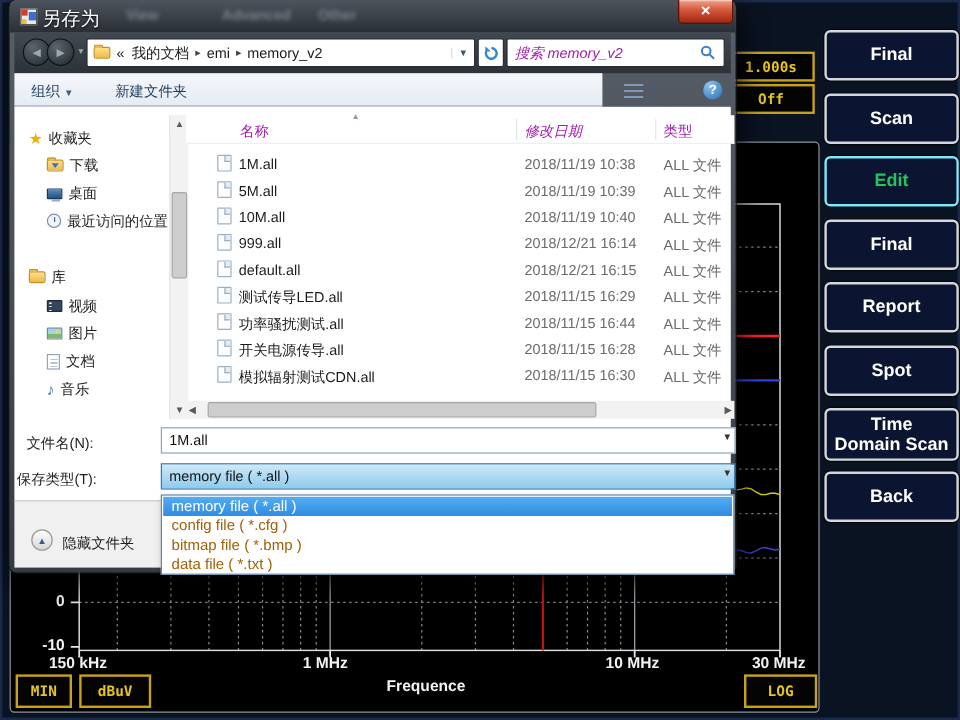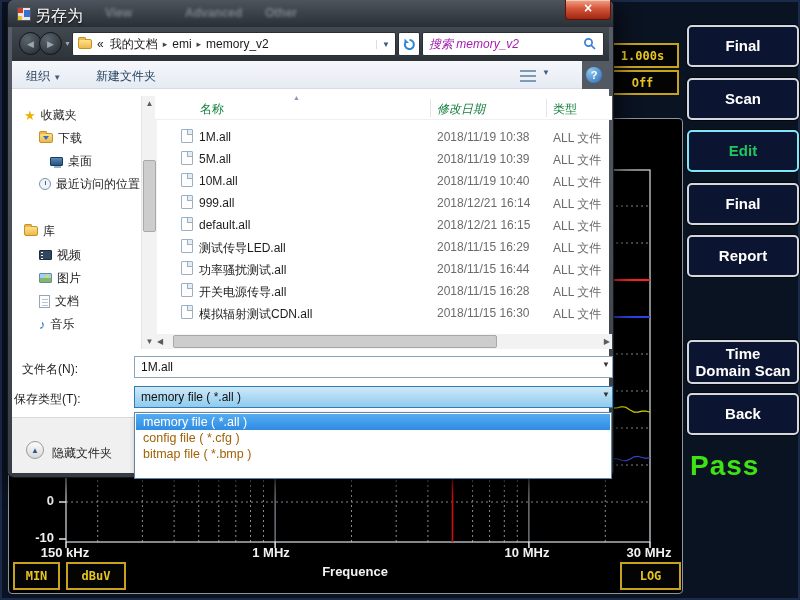--- a/index.html
+++ b/index.html
@@ -54,21 +54,21 @@
   .whitebox{position:absolute;background:#fff;border:1px solid #2a2f35;border-radius:2px;
     display:flex;align-items:center;box-sizing:border-box;}
   .crumb{color:#1a1a1a;font-size:12px;padding:0 1px;}
   .crumb-sep{color:#444;font-size:9px;}
   .ic-folder{position:relative;display:inline-block;width:14px;height:10px;
     background:linear-gradient(#ffe086,#edb94e);border:1px solid #c49028;border-radius:2px;box-sizing:border-box;}
   .ic-folder::before{content:'';position:absolute;top:-3px;left:-1px;width:6px;height:2px;
     background:#edb94e;border:1px solid #c49028;border-bottom:none;border-radius:2px 2px 0 0;}
   #search-text{color:#a21caf;font-style:italic;}
 
-  #cmdbar{position:absolute;left:4px;top:61px;width:570px;height:28px;
+  #cmdbar{position:absolute;left:4px;top:61px;width:490px;height:28px;
     background:linear-gradient(#f5f7fb,#e6ebf3);border-bottom:1px solid #d6dbe3;box-sizing:border-box;}
   .cmditem{position:absolute;top:7px;color:#1e3c5a;font-size:12px;}
   .ic-views{position:absolute;width:16px;height:12px;
     background:repeating-linear-gradient(#8099b4 0 2px,transparent 2px 5px);}
   .ic-help{position:absolute;width:16px;height:16px;border-radius:50%;
     background:radial-gradient(circle at 30% 25%,#8cc6ee,#2a6bb8);color:#fff;font-size:11px;
     font-weight:bold;text-align:center;line-height:16px;}
 
   #dlg-body{position:absolute;left:4px;top:89px;width:597px;height:328px;background:#fff;}
   .side-item{position:absolute;height:18px;display:flex;align-items:center;gap:5px;color:#1e1e1e;}
@@ -96,21 +96,21 @@
   .ic-file::before{content:'';position:absolute;right:0;top:0;width:4px;height:4px;background:#e4ecf4;
     border-left:1px solid #9cb0c4;border-bottom:1px solid #9cb0c4;}
 
   .vscroll{position:absolute;background:#f2f2f2;border-left:1px solid #e4e4e4;}
   .scroll-btn{position:absolute;width:100%;height:15px;color:#5a5a5a;font-size:8px;text-align:center;
     line-height:15px;background:#f2f2f2;}
   .scroll-thumb{position:absolute;background:#cdcdcd;border:1px solid #a8a8a8;border-radius:2px;box-sizing:border-box;}
 
   #list-header{position:absolute;left:147px;top:96px;width:457px;height:24px;background:#fff;
     border-bottom:1px solid #eceff3;box-sizing:border-box;}
-  .col-lbl{position:absolute;top:5px;color:#15803d;font-size:12px;}
+  .col-lbl{position:absolute;top:5px;color:#a21caf;font-size:12px;}
   .col-sep{position:absolute;top:3px;width:1px;height:18px;background:#e2e6ea;}
   .frow{position:absolute;left:0;width:457px;height:22px;}
   .fname{position:absolute;left:44px;top:4px;color:#1c1c1c;}
   .fdate{position:absolute;left:282px;top:4px;color:#6b6b6b;}
   .ftype{position:absolute;left:398px;top:4px;color:#6b6b6b;}
 
   .field-lbl{position:absolute;color:#1e1e1e;text-align:left;}
   .combo{position:absolute;height:22px;background:#fff;border:1px solid #8aa5bd;box-sizing:border-box;
     display:flex;align-items:center;padding-left:6px;color:#111;}
   .combo.focused{background:linear-gradient(#cfe9f8,#8ecbee);border-color:#2f7cb5;}
@@ -198,28 +198,30 @@
     </div>
   <div class="sbtn active" style="top:130px;">
       <span>Edit</span>
     </div>
   <div class="sbtn" style="top:183px;">
       <span>Final</span>
     </div>
   <div class="sbtn" style="top:235px;">
       <span>Report</span>
     </div>
+  <div class="sbtn" style="top:288px;">
+      <span>Spot</span>
+    </div>
   <div class="sbtn" style="top:340px;height:44px;">
       <span>Time
 Domain Scan</span>
     </div>
   <div class="sbtn" style="top:393px;">
       <span>Back</span>
     </div>
-  <div id="pass" class="abs">Pass</div>
 
   <div id="dialog" class="abs">
 
     <div id="titlebar">
       <div id="title-icon">
           <i class="r"></i>
           <i class="y"></i>
           <i class="b"></i>
         </div>
       <div id="title-text">另存为</div>
@@ -272,21 +274,21 @@
     <div id="dlg-body">
 
       <div class="side-item" style="left:12px;top:17px;">
         <span class="ic ic-star">★</span>
         <span>收藏夹</span>
       </div>
       <div class="side-item" style="left:27px;top:40px;">
         <span class="ic ic-folder ic-download"></span>
         <span>下载</span>
       </div>
-      <div class="side-item" style="left:38px;top:63px;">
+      <div class="side-item" style="left:27px;top:63px;">
         <span class="ic ic-desktop"></span>
         <span>桌面</span>
       </div>
       <div class="side-item" style="left:27px;top:86px;">
         <span class="ic ic-clock"></span>
         <span>最近访问的位置</span>
       </div>
       <div class="side-item" style="left:12px;top:133px;">
         <span class="ic ic-folder"></span>
         <span>库</span>
@@ -400,16 +402,17 @@
 
     <div id="footer">
       <div id="hide-circle">▲</div>
       <div id="hide-label">隐藏文件夹</div>
     </div>
 
     <div id="droplist">
       <div class="dropitem sel" style="top:1px;">memory file ( *.all )</div>
       <div class="dropitem" style="top:17px;">config file ( *.cfg )</div>
       <div class="dropitem" style="top:33px;">bitmap file ( *.bmp )</div>
+      <div class="dropitem" style="top:49px;">data file ( *.txt )</div>
     </div>
 
   </div>
 </div>
 
 </body></html>

